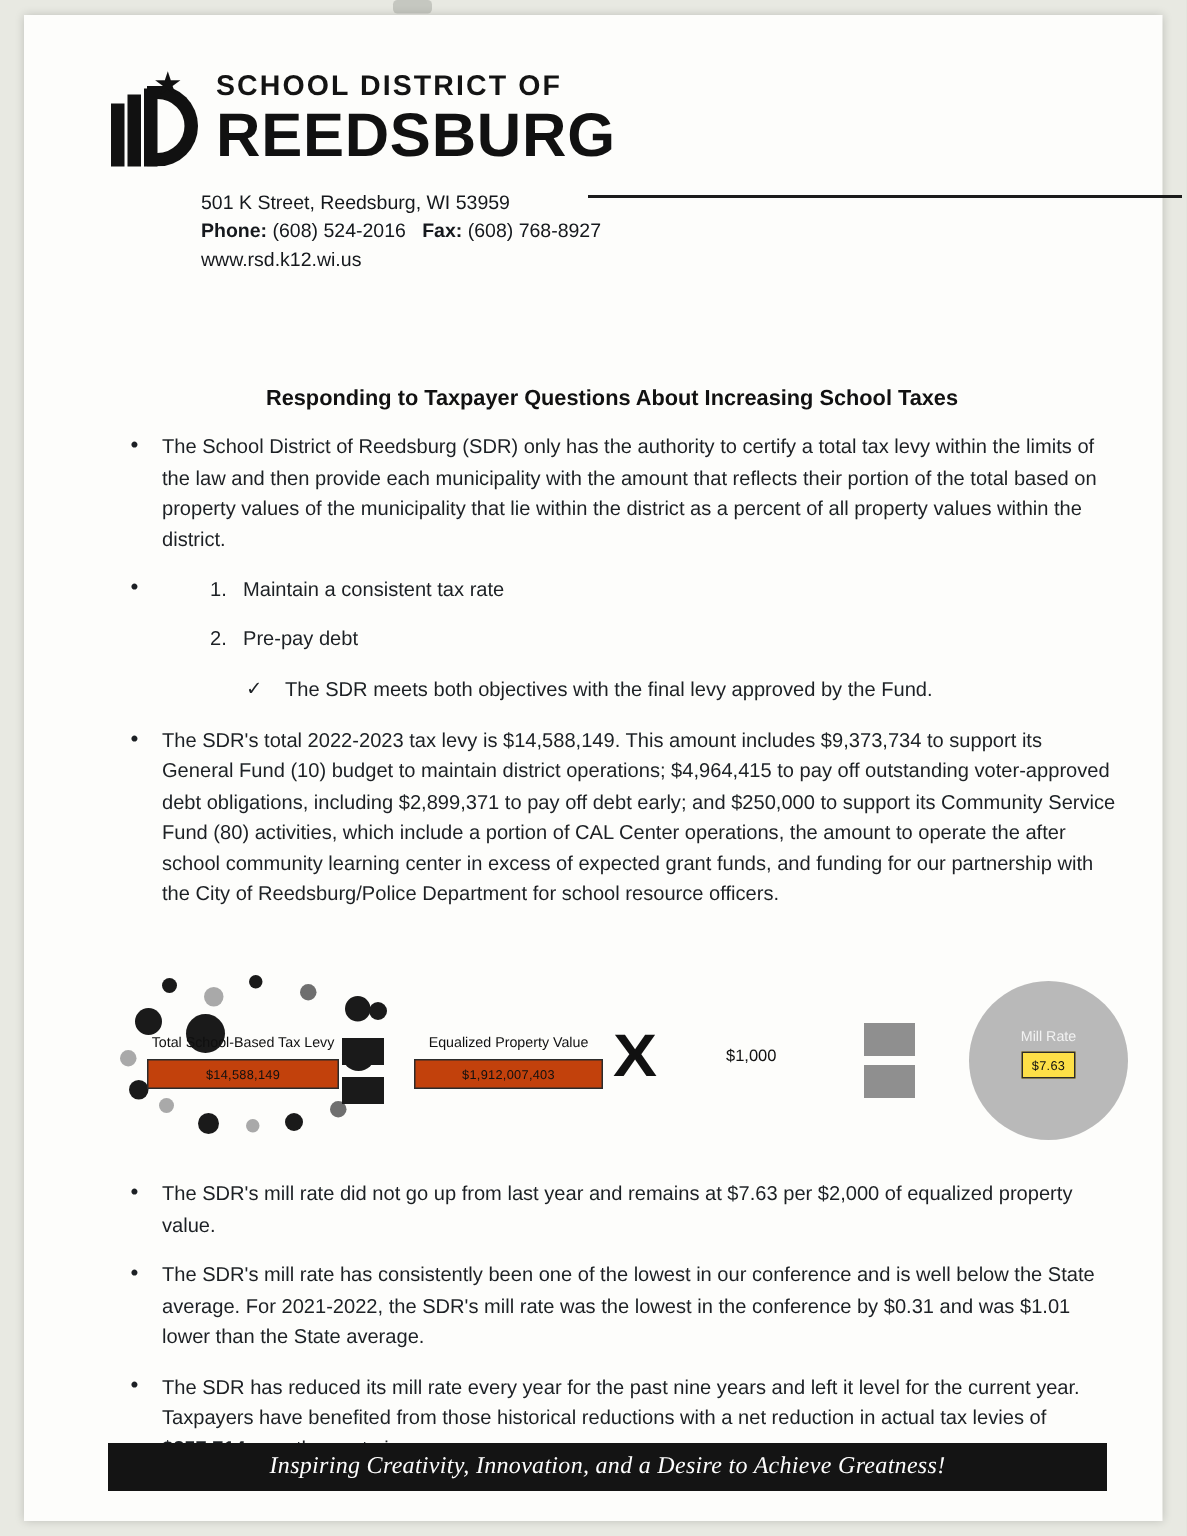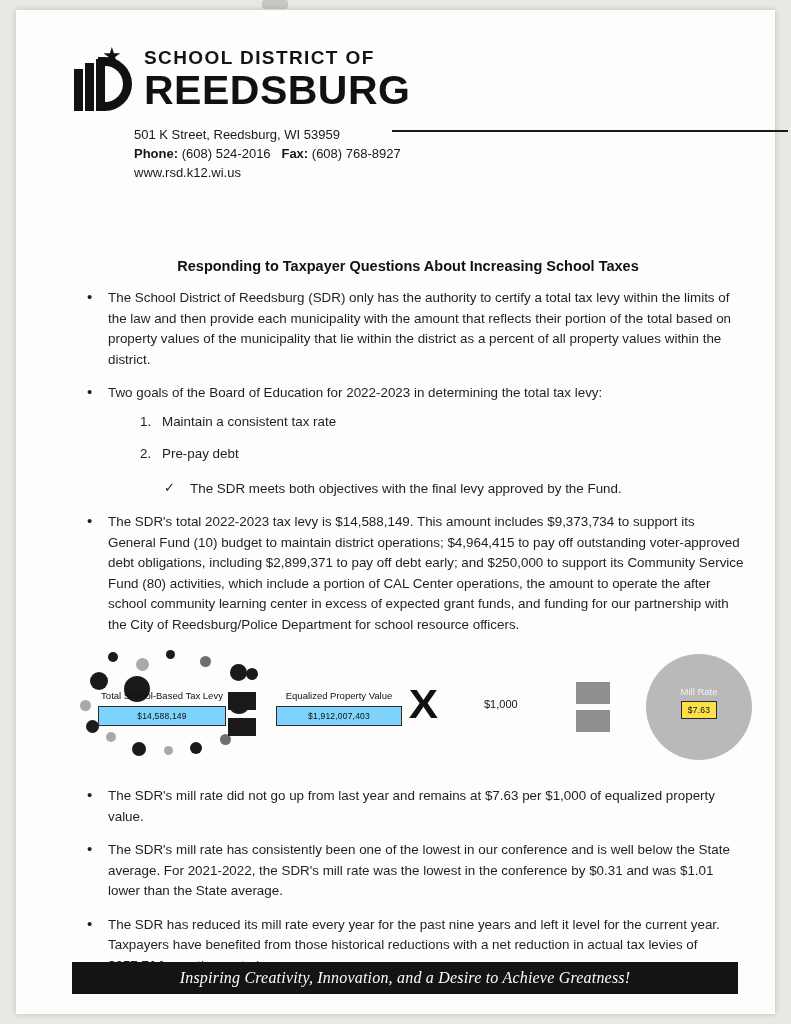--- a/index.html
+++ b/index.html
@@ -212,21 +212,21 @@
 
   .lbl-box {
     position: absolute;
     text-align: center;
     font-size: 9.5px;
     color: #101010;
     line-height: 12px;
   }
   .valbox {
     border: 1px solid #2b2b2b;
-    background: #7dd3fc;
+    background: #c2410c;
     font-size: 8.5px;
     padding: 3px 6px;
     margin-top: 4px;
     letter-spacing: .2px;
   }
   .blk {
     position: absolute;
     background: #1a1a1a;
   }
   .xmark {
@@ -337,21 +337,20 @@
         <div class="addr">www.rsd.k12.wi.us</div>
       </div>
     </div>
 
     <div class="doc-title">Responding to Taxpayer Questions About Increasing School Taxes</div>
 
     <div class="content">
       <ul class="bullets">
         <li>The School District of Reedsburg (SDR) only has the authority to certify a total tax levy within the limits of the law and then provide each municipality with the amount that reflects their portion of the total based on property values of the municipality that lie within the district as a percent of all property values within the district.</li>
         <li>
-          <span>Two goals of the Board of Education for 2022-2023 in determining the total tax levy:</span>
           <ol class="goals">
             <li>Maintain a consistent tax rate</li>
             <li>Pre-pay debt</li>
           </ol>
           <div class="check-line">
             <span class="chk">✓</span>
             <span>The SDR meets both objectives with the final levy approved by the Fund.</span>
           </div>
         </li>
         <li>The SDR's total 2022-2023 tax levy is $14,588,149.  This amount includes $9,373,734 to support its General Fund (10) budget to maintain district operations; $4,964,415 to pay off outstanding voter-approved debt obligations, including $2,899,371 to pay off debt early; and $250,000 to support its Community Service Fund (80) activities, which include a portion of CAL Center operations, the amount to operate the after school community learning center in excess of expected grant funds, and funding for our partnership with the City of Reedsburg/Police Department for school resource officers.</li>
@@ -402,21 +401,21 @@
       <div class="mill-circle">
         <div class="mill-inner">
           <div>Mill Rate</div>
           <div class="valbox">$7.63</div>
         </div>
       </div>
     </div>
 
     <div class="content2">
       <ul class="bullets">
-        <li>The SDR's mill rate did not go up from last year and remains at $7.63 per $1,000 of equalized property value.</li>
+        <li>The SDR's mill rate did not go up from last year and remains at $7.63 per $2,000 of equalized property value.</li>
         <li>The SDR's mill rate has consistently been one of the lowest in our conference and is well below the State average.  For 2021-2022, the SDR's mill rate was the lowest in the conference by $0.31 and was $1.01 lower than the State average.</li>
         <li>
           <span>The SDR has reduced its mill rate every year for the past nine years and left it level for the current year.  Taxpayers have benefited from those historical reductions with a net reduction in actual tax levies of </span><b>$857,714</b><span> over the past nine years:</span>
         </li>
       </ul>
     </div>
 
     <div class="footer">
       <span>Inspiring Creativity, Innovation, and a Desire to Achieve Greatness!</span>
     </div>

